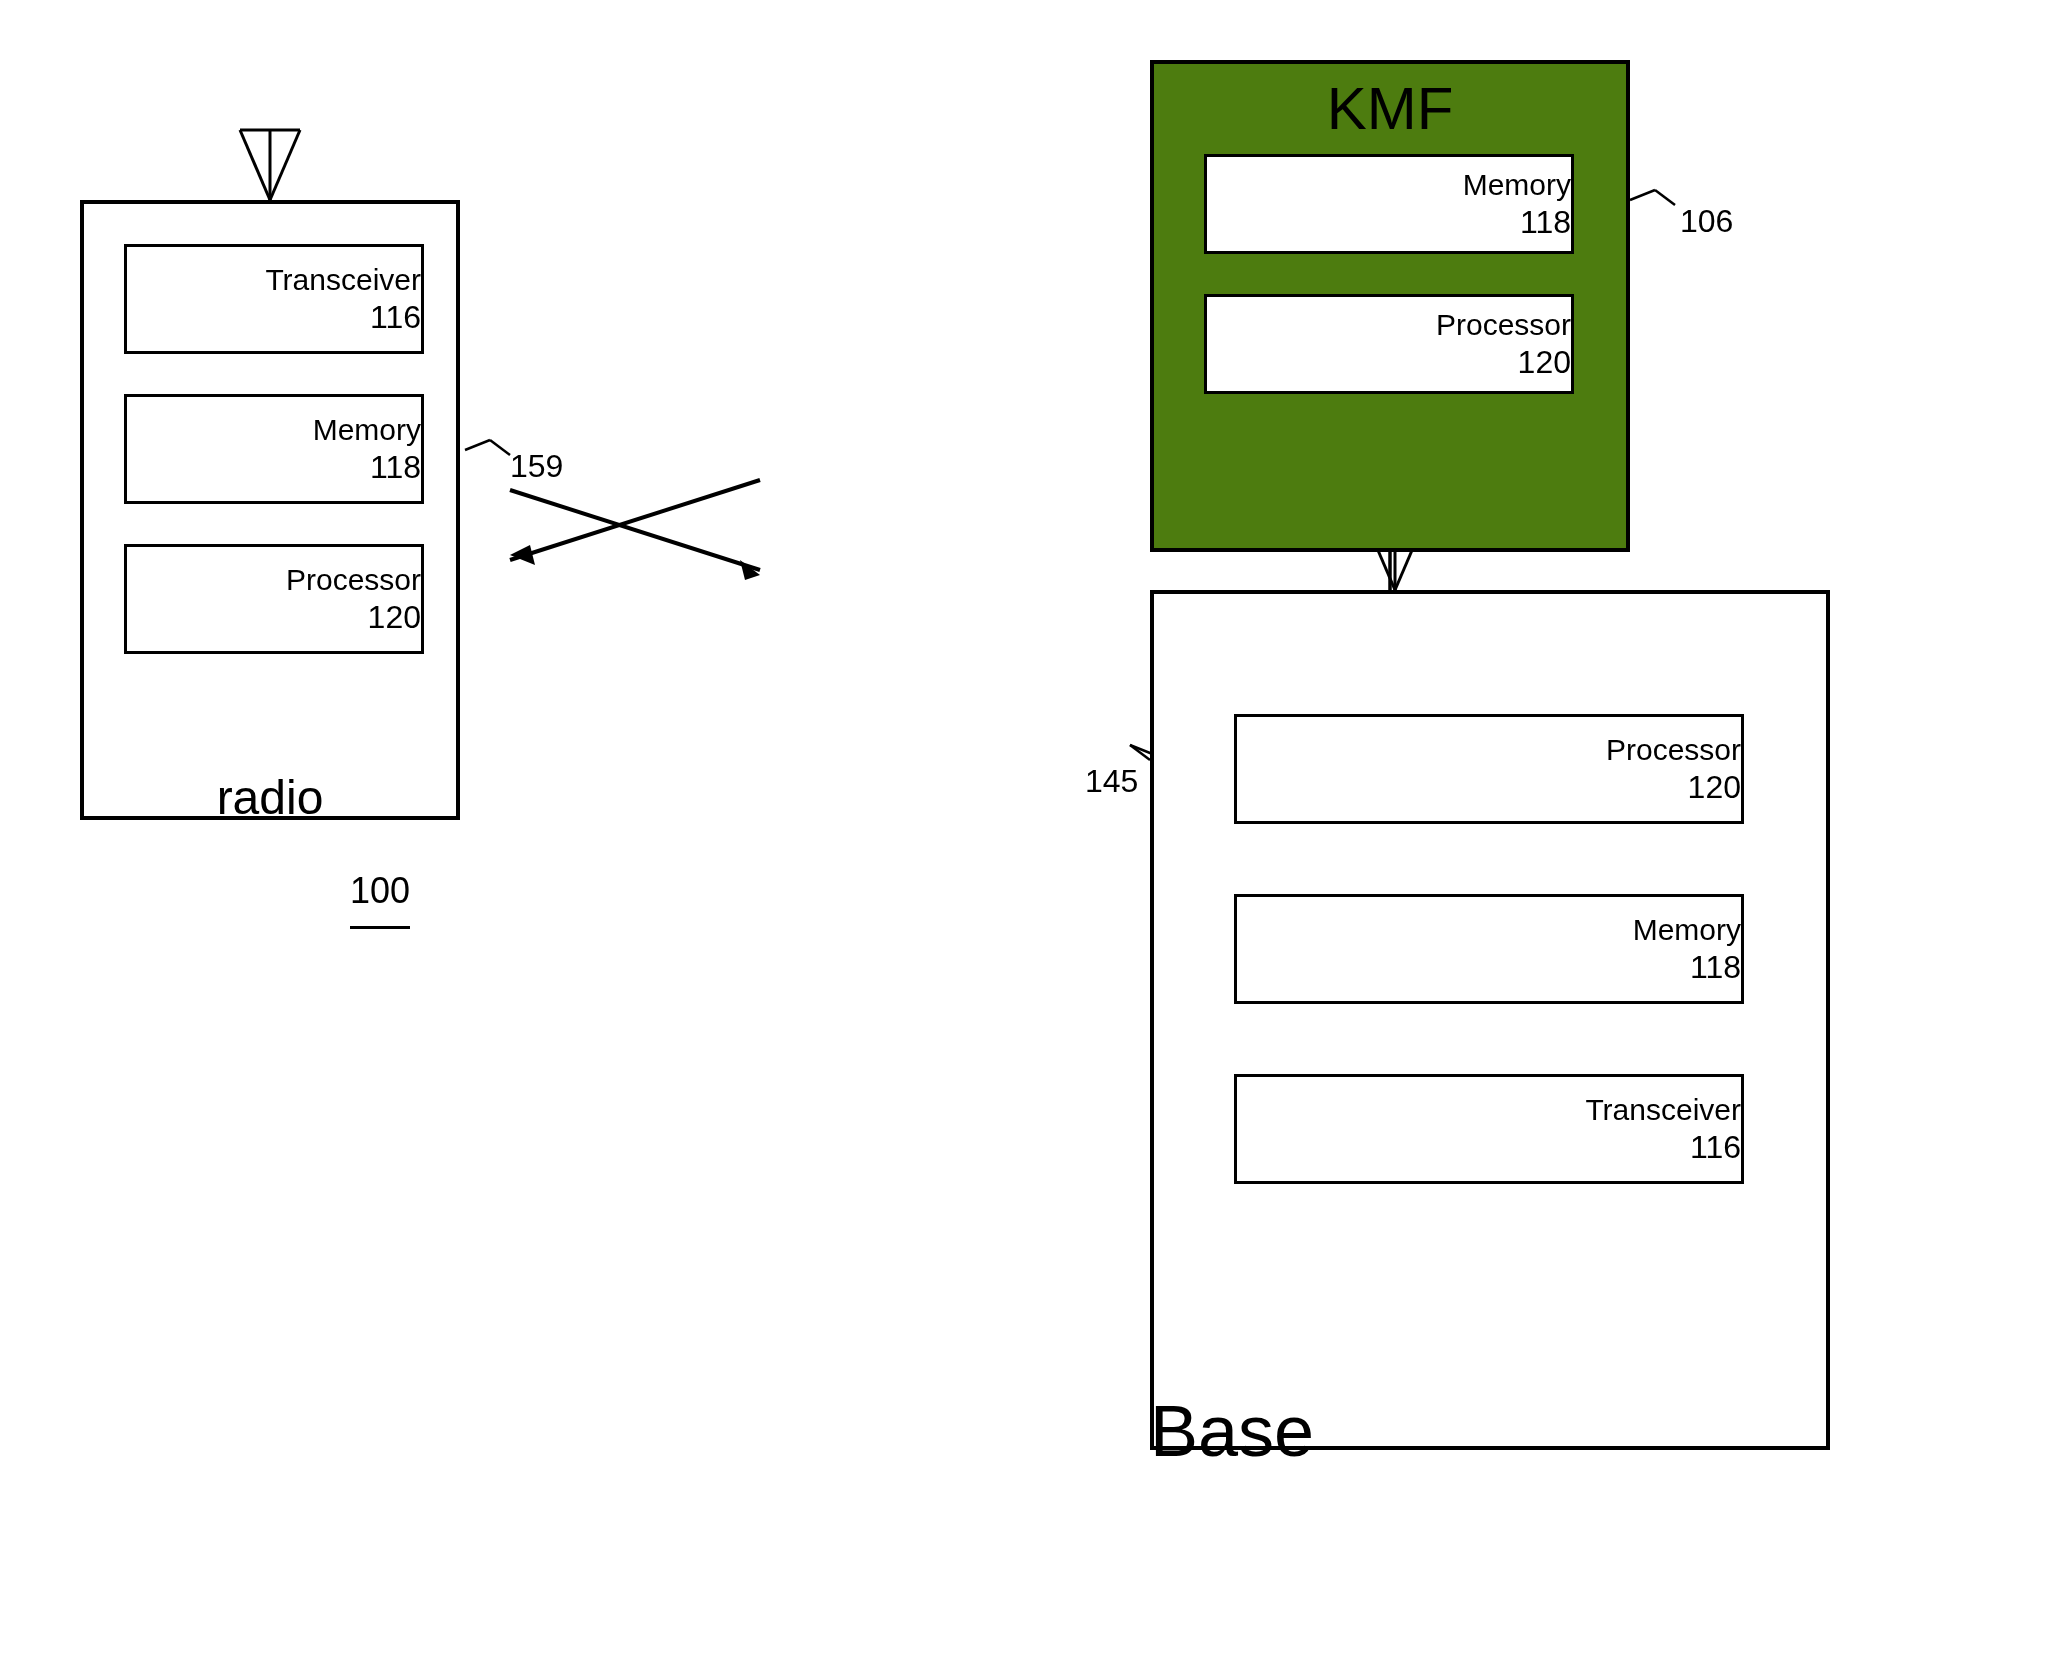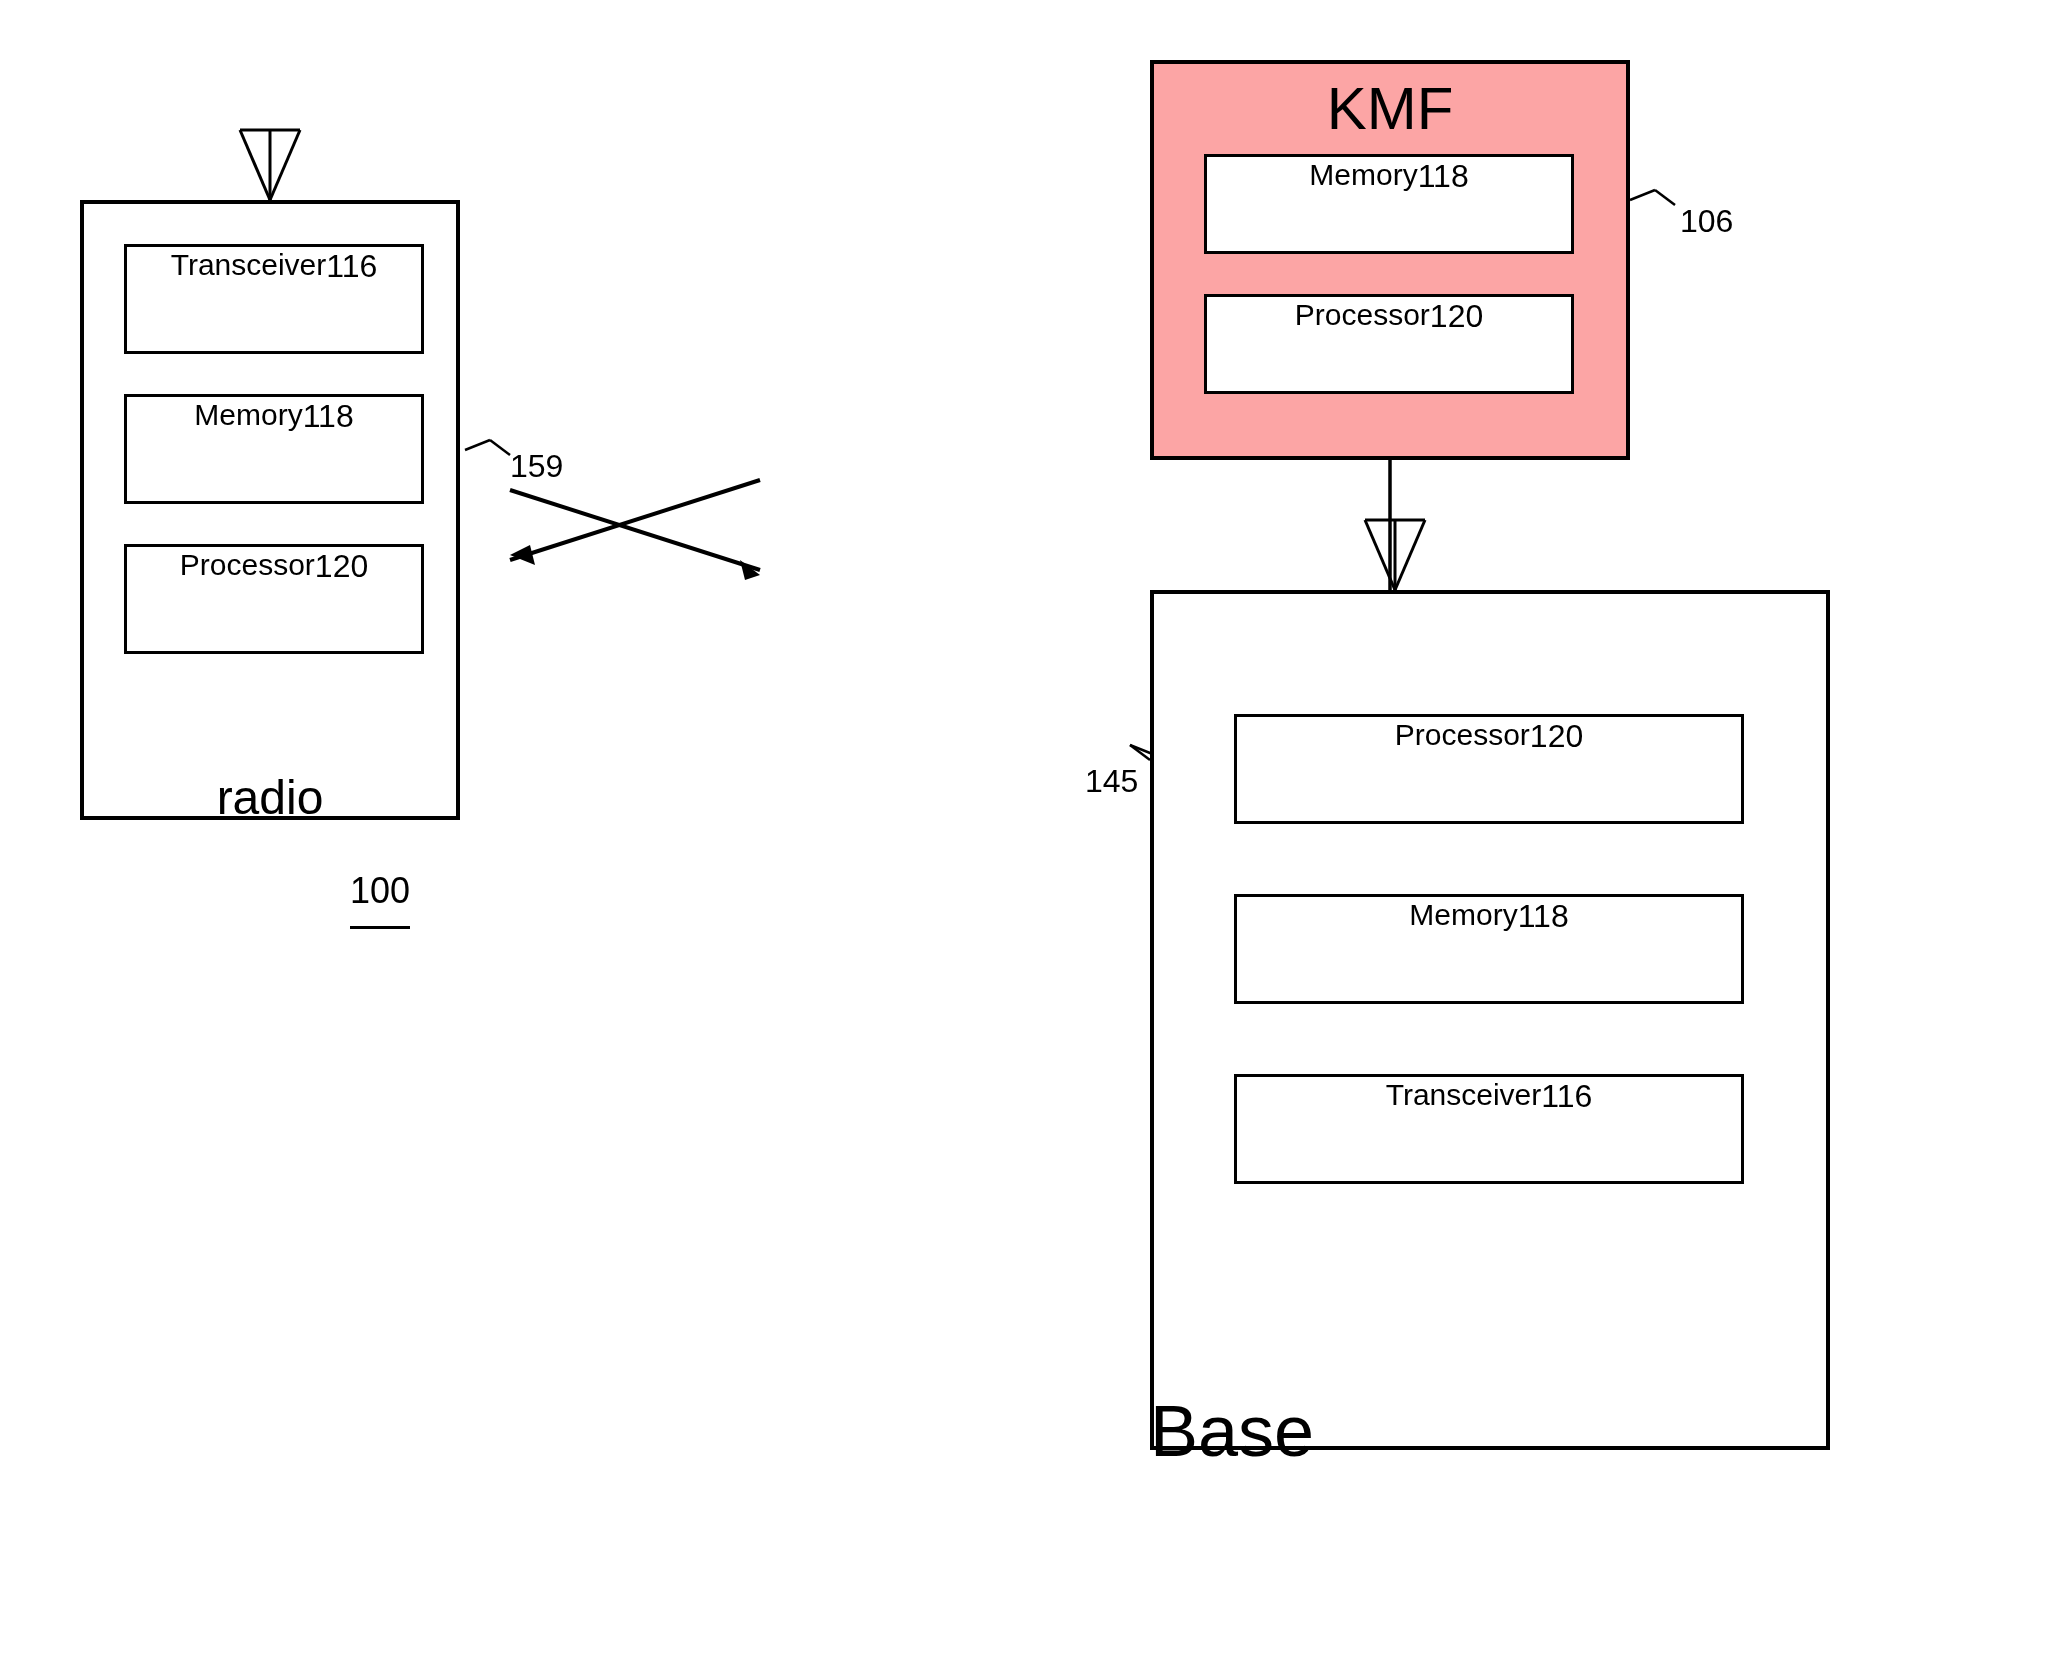--- a/index.html
+++ b/index.html
@@ -40,22 +40,22 @@
       font-weight: normal;
       color: #000;
     }
 
     
     .component-box {
       border: 3px solid #000;
       background: #fff;
       text-align: center;
       display: flex;
-      flex-direction: row;
-      align-items: flex-start;
+      flex-direction: column;
+      align-items: flex-end;
       justify-content: center;
       position: absolute;
     }
 
     .component-box .comp-name {
       font-size: 30px;
       line-height: 1.2;
     }
     .component-box .comp-number {
       font-size: 32px;
@@ -99,23 +99,23 @@
       border-bottom: 3px solid #000;
       padding-bottom: 14px;
     }
 
     
     .kmf-box {
       position: absolute;
       left: 1150px;
       top: 60px;
       width: 480px;
-      height: 400px;
+      height: 492px;
       border: 4px solid #000;
-      background: #fca5a5;
+      background: #4d7c0f;
     }
 
     
     .kmf-memory {
       left: 50px;
       top: 90px;
       width: 370px;
       height: 100px;
     }
     .kmf-processor {

